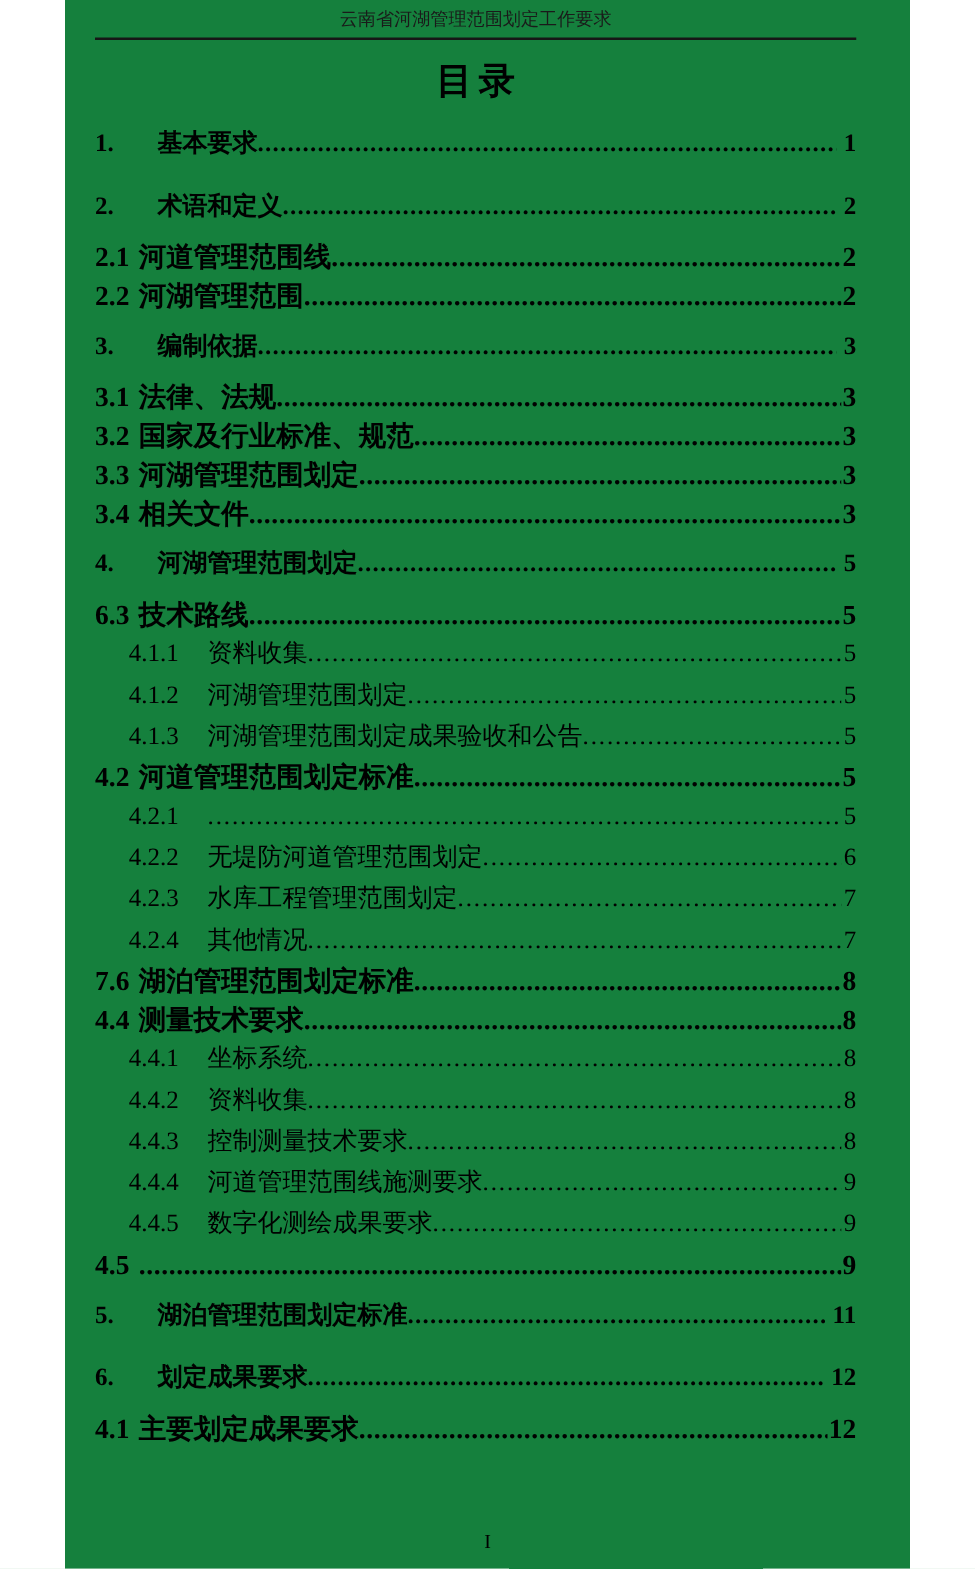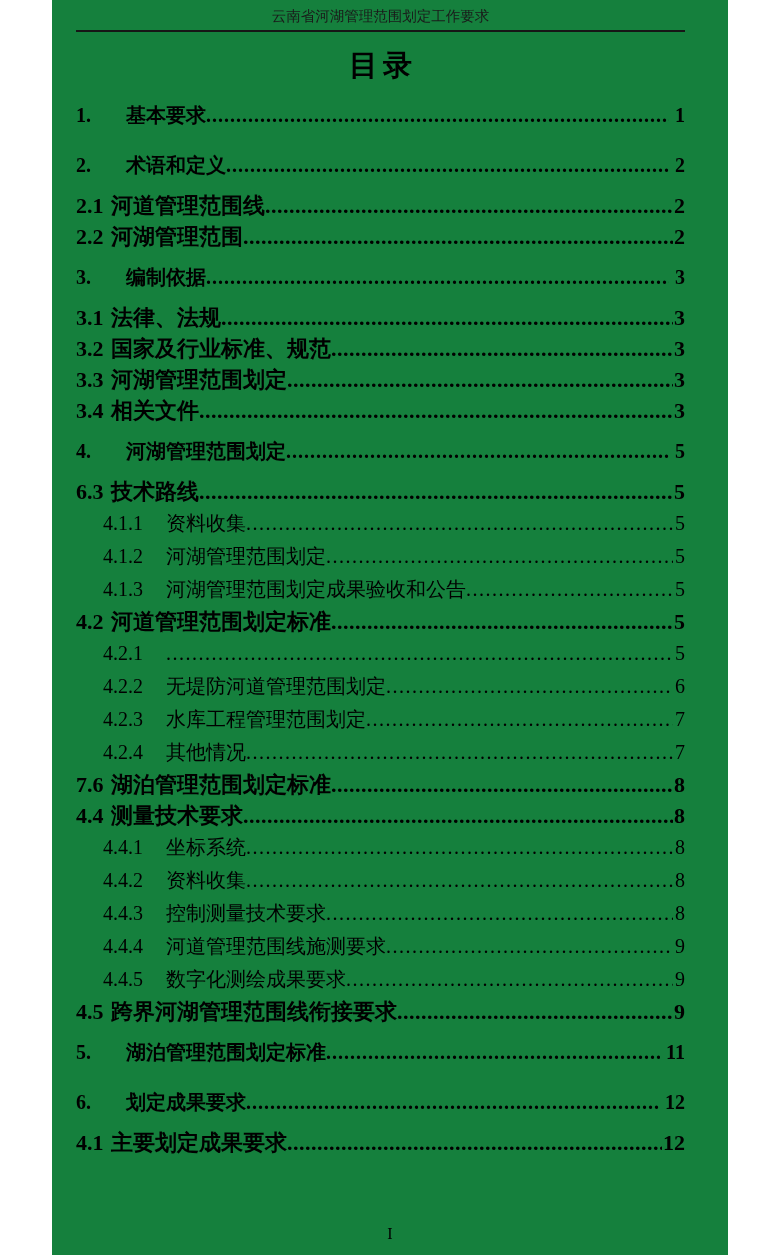--- a/index.html
+++ b/index.html
@@ -236,21 +236,20 @@
     <span class="toc-page">9</span>
   </div>
       <div class="toc-row level-3">
     <span class="toc-num">4.4.5</span>
     <span class="toc-title">数字化测绘成果要求</span>
     <span class="leader"></span>
     <span class="toc-page">9</span>
   </div>
       <div class="toc-row level-2">
     <span class="toc-num">4.5</span>
-    <span class="toc-title">跨界河湖管理范围线衔接要求</span>
     <span class="leader"></span>
     <span class="toc-page">9</span>
   </div>
       <div class="toc-row level-1">
     <span class="toc-num">5.</span>
     <span class="toc-title">湖泊管理范围划定标准</span>
     <span class="leader"></span>
     <span class="toc-page">11</span>
   </div>
       <div class="toc-row level-1">

